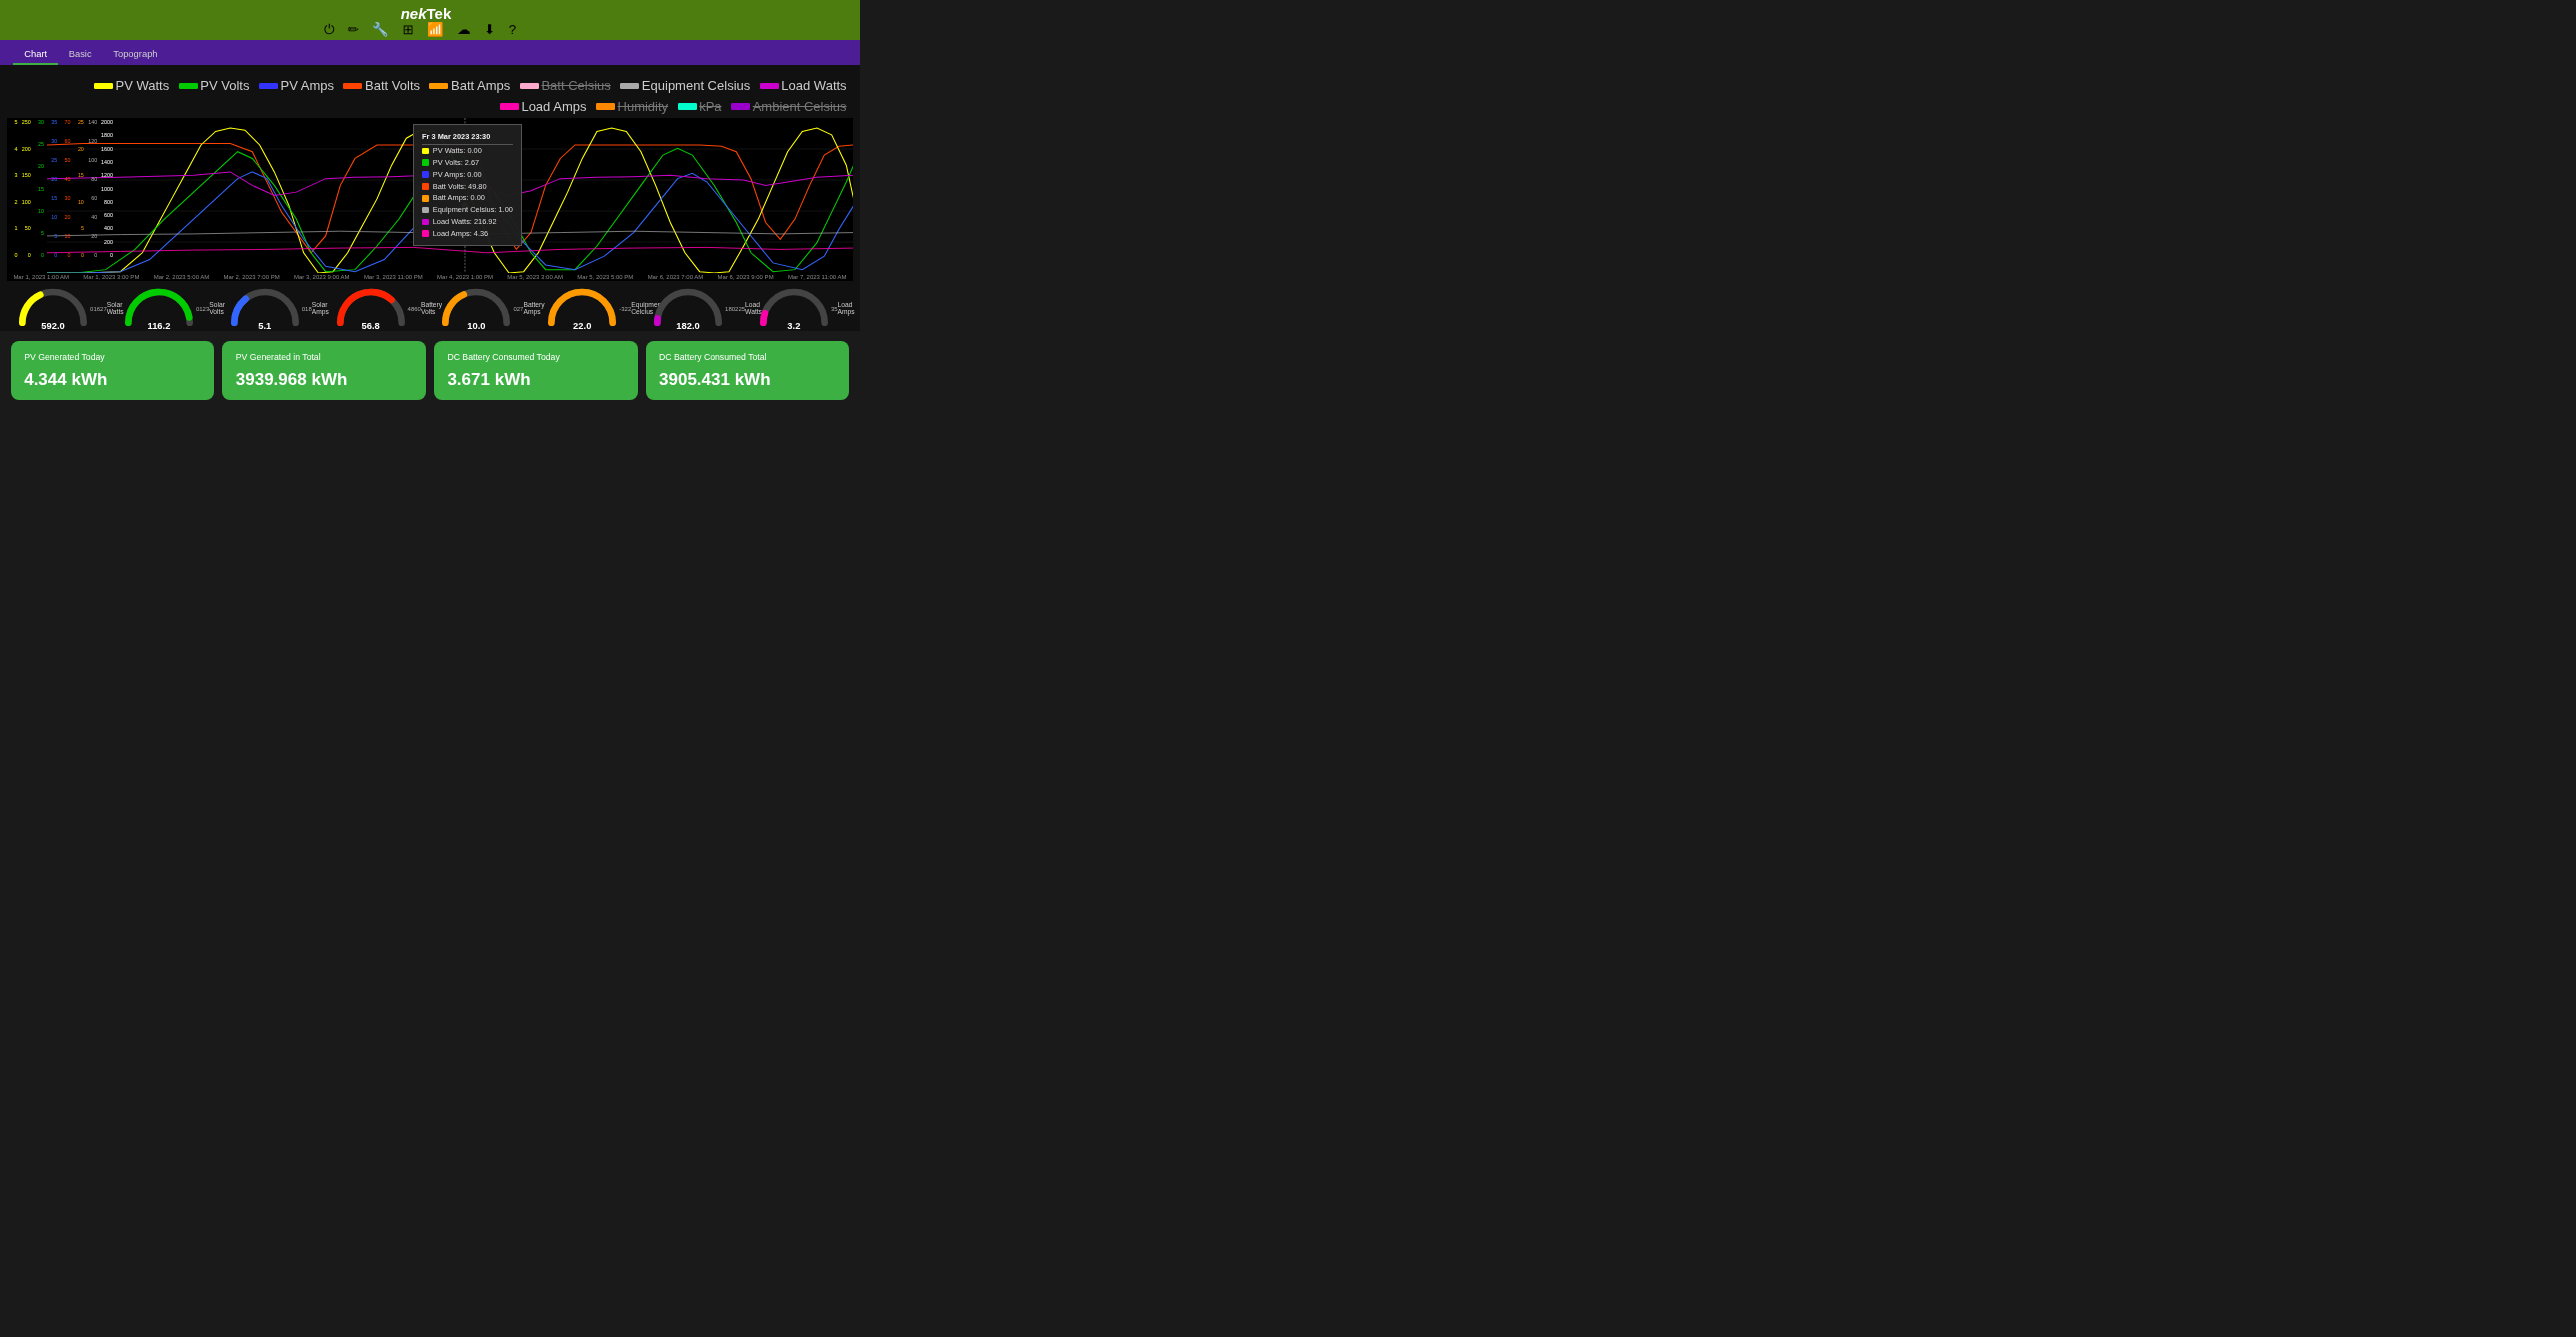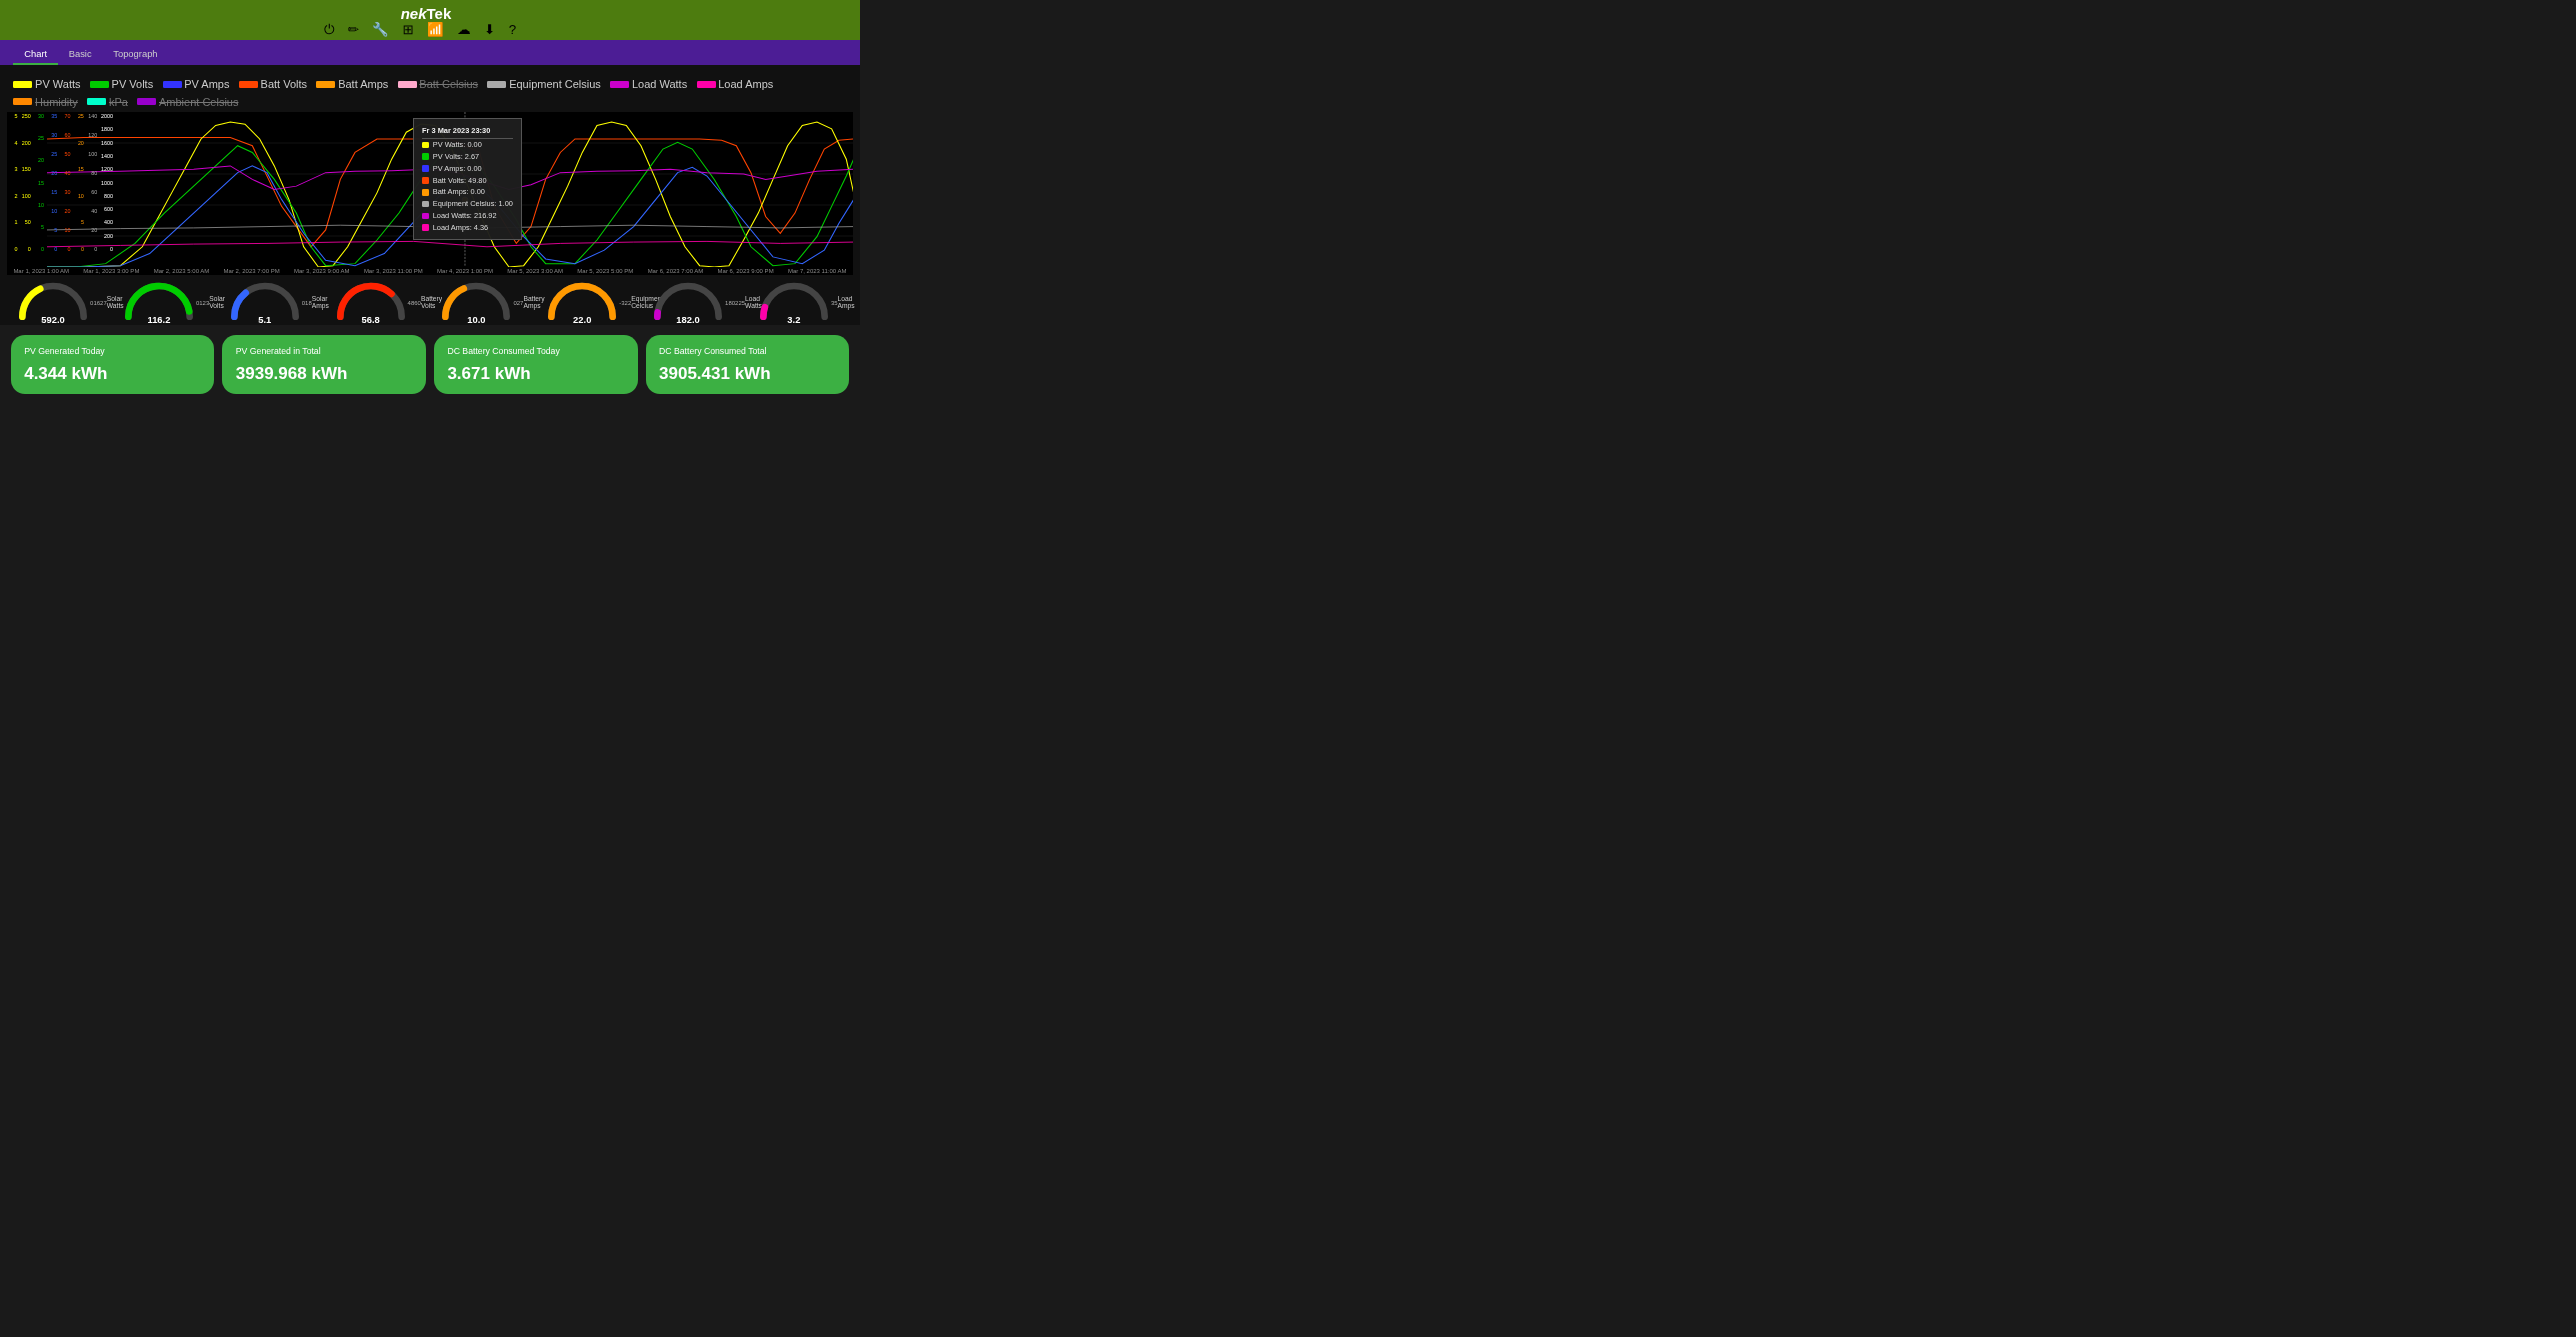--- a/index.html
+++ b/index.html
@@ -80,21 +80,22 @@
       font-size: 8.7px;
       margin-bottom: 4px;
     }
 
     
     .legend {
       display: flex;
       flex-wrap: wrap;
       gap: 5.4px 9.4px;
       padding: 2.7px 13.4px 4px;
-      font-size: 11px;
+      font-size: 13px;
+      justify-content: flex-end;
     }
     .legend-item {
       display: flex;
       align-items: center;
       gap: 2.7px;
     }
     .legend-color {
       width: 19px;
       height: 6.7px;
       border-radius: 1.3px;
@@ -222,21 +223,21 @@
     
     .stats-row {
       display: flex;
       gap: 8px;
       padding: 9.4px 10.8px;
       background: #1a1a1a;
     }
     .stat-card {
       flex: 1;
       background: #3cb043;
-      border-radius: 14px;
+      border-radius: 8px;
       padding: 10.8px 13.4px;
     }
     .stat-card-title {
       font-size: 8.7px;
       color: #fff;
       margin-bottom: 8px;
     }
     .stat-card-value {
       font-size: 17px;
       font-weight: bold;

